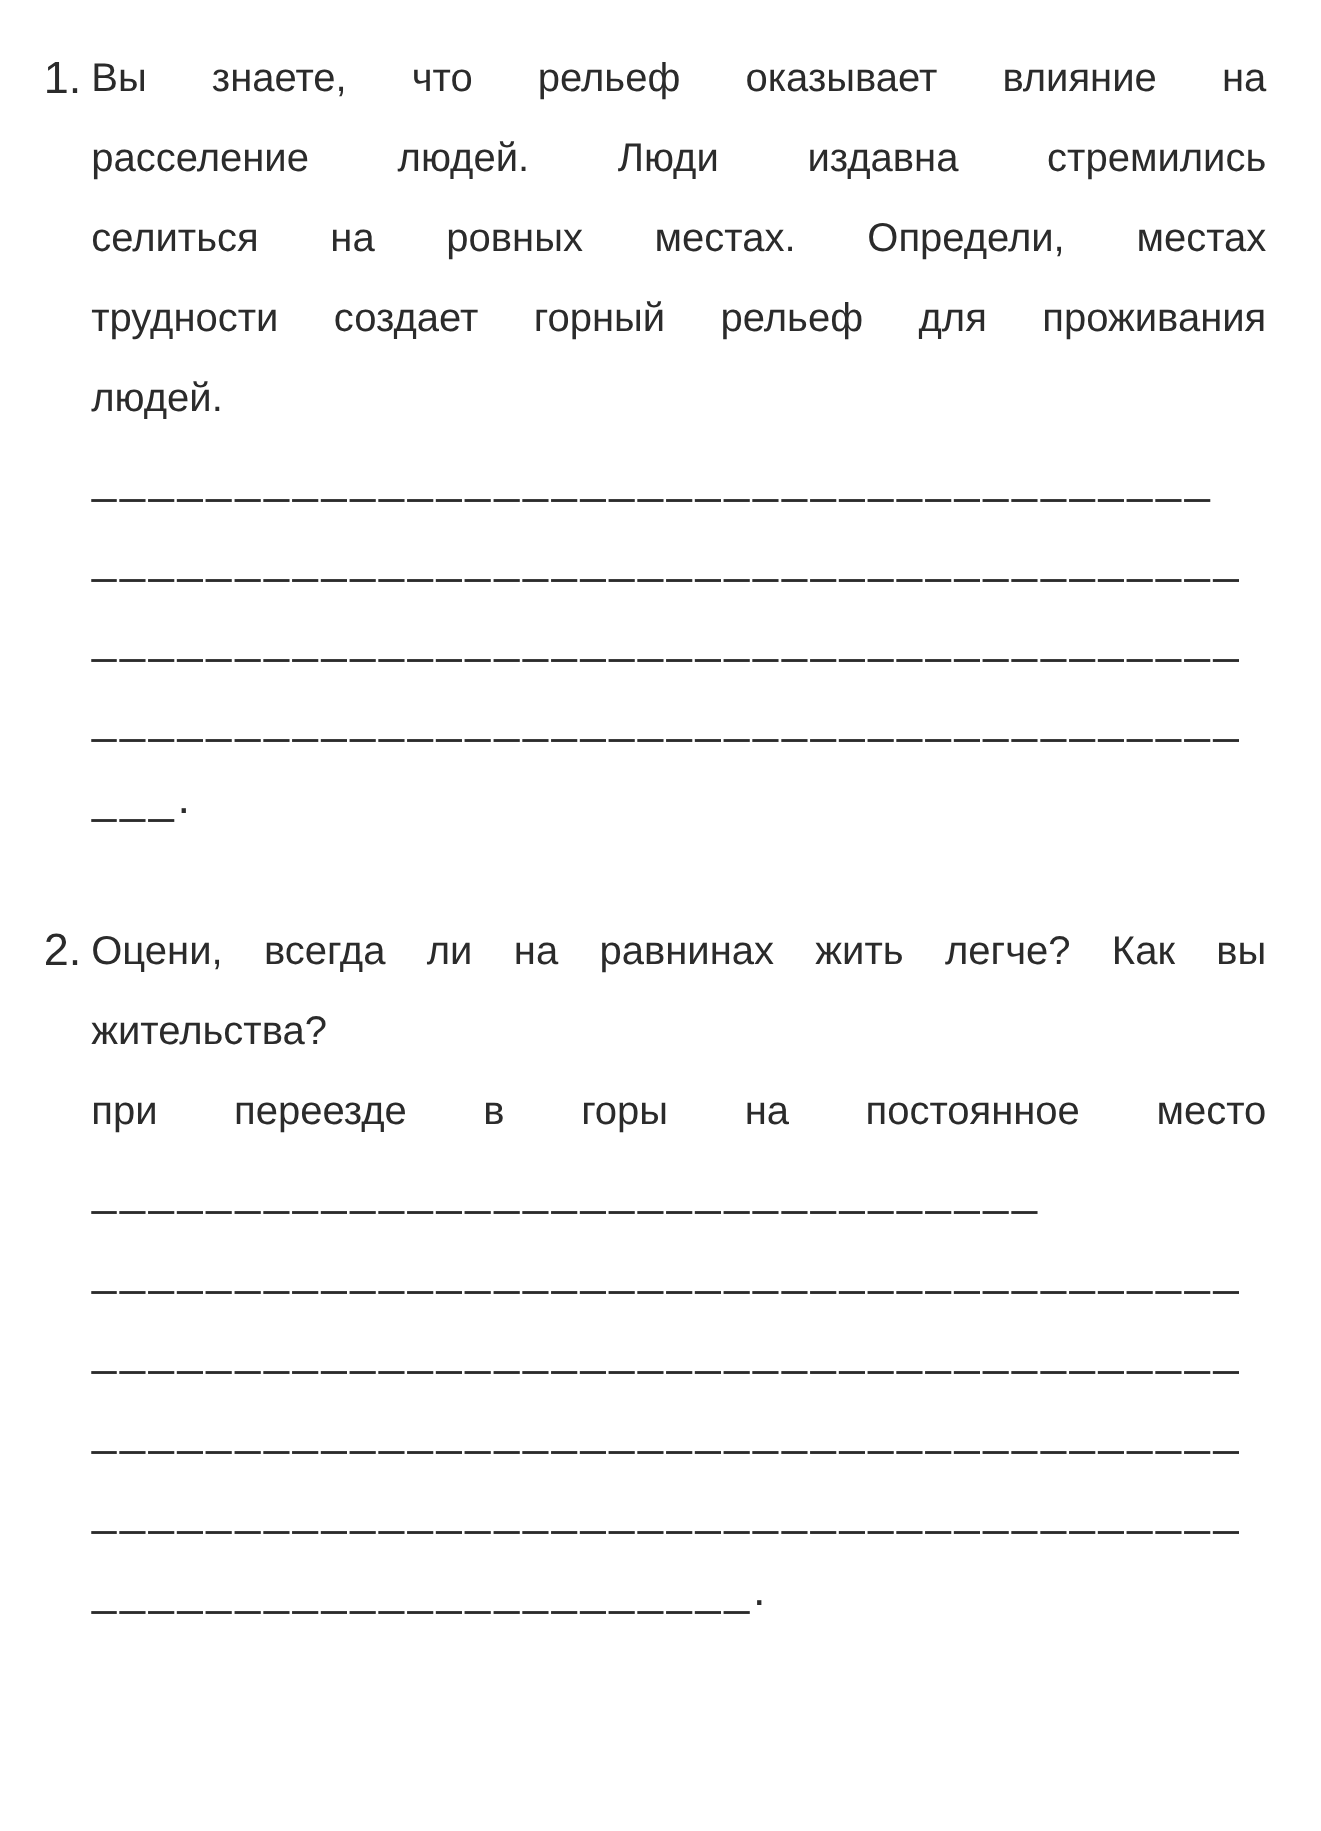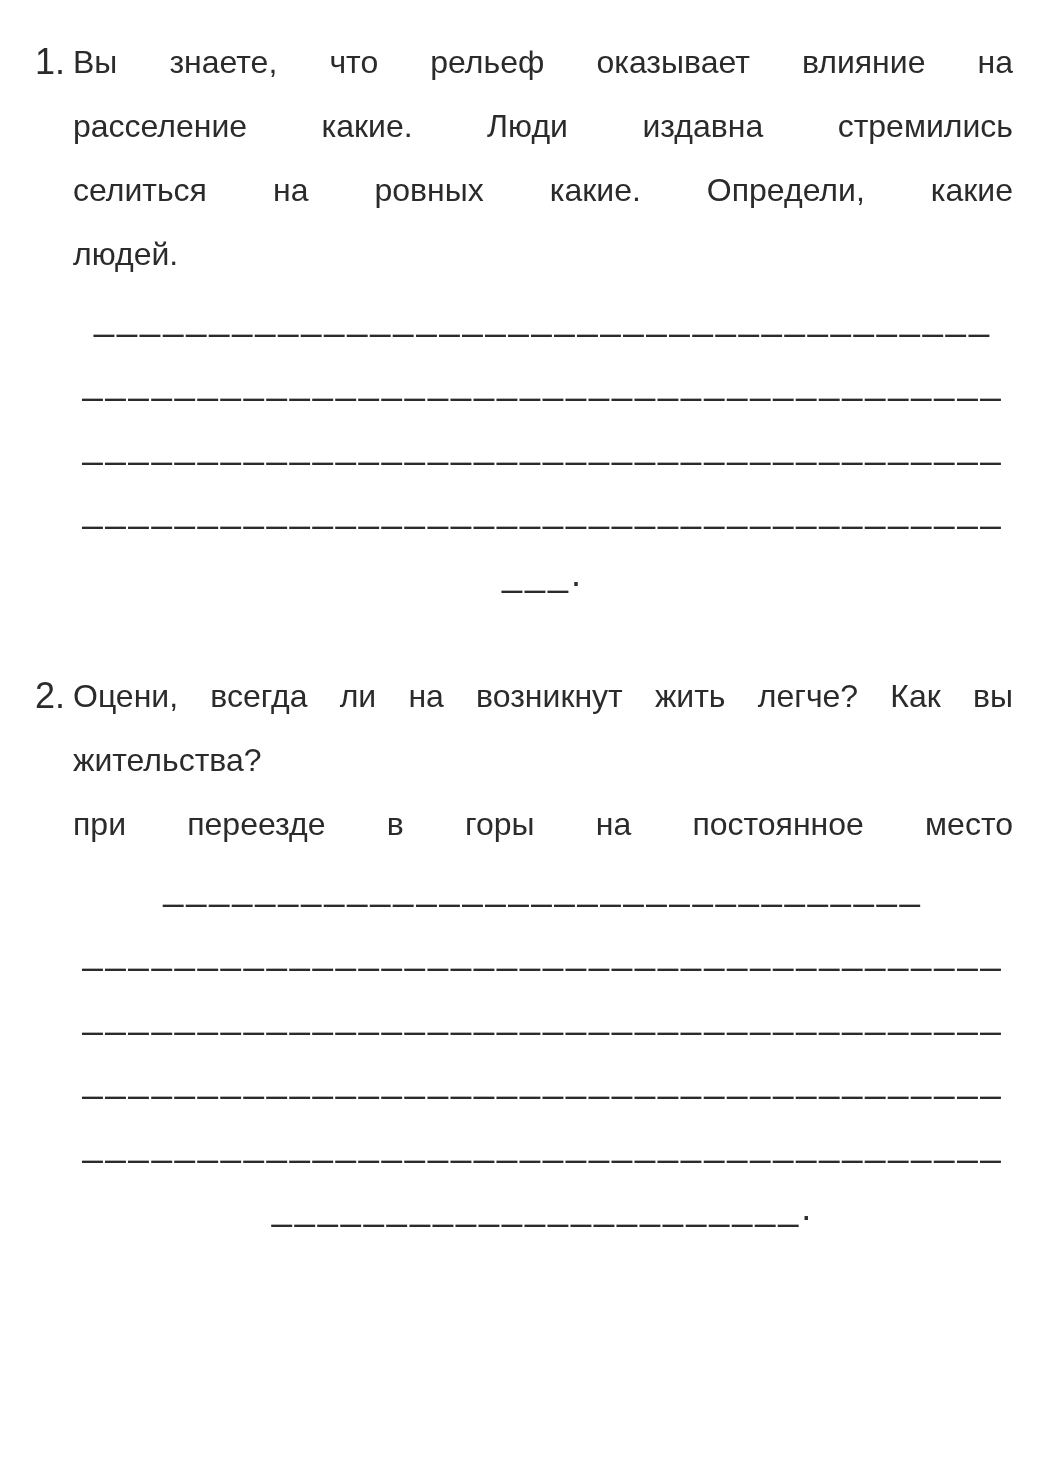--- a/index.html
+++ b/index.html
@@ -52,47 +52,48 @@
   .lastline {
     text-align: center;
     text-align-last: left;
   }
   .answer-line {
     font-size: 36px;
     line-height: 64px;
     letter-spacing: 3px;
     white-space: nowrap;
     overflow: hidden;
-    text-align: center;
+    text-align: left;
   }
 </style>
 </head>
 <body>
 
 <div class="worksheet">
 
   <div class="question">
     <span class="qnum">1.</span>
     <div class="qbody">
       <div class="tline jline">Вы знаете, что рельеф оказывает влияние на</div>
-      <div class="tline jline">расселение какие. Люди издавна стремились</div>
-      <div class="tline jline">селиться на ровных какие. Определи, какие</div>
+      <div class="tline jline">расселение людей. Люди издавна стремились</div>
+      <div class="tline jline">селиться на ровных местах. Определи, местах</div>
+      <div class="tline jline">трудности создает горный рельеф для проживания</div>
       <div class="tline lastline">людей.</div>
       <div class="answer-line">_______________________________________</div>
       <div class="answer-line">________________________________________</div>
       <div class="answer-line">________________________________________</div>
       <div class="answer-line">________________________________________</div>
       <div class="answer-line">___.</div>
     </div>
   </div>
 
   <div class="question">
     <span class="qnum">2.</span>
     <div class="qbody">
-      <div class="tline jline">Оцени, всегда ли на возникнут жить легче? Как вы</div>
+      <div class="tline jline">Оцени, всегда ли на равнинах жить легче? Как вы</div>
       <div class="tline lastline">жительства?</div>
       <div class="tline jline">при переезде в горы на постоянное место</div>
       <div class="answer-line">_________________________________</div>
       <div class="answer-line">________________________________________</div>
       <div class="answer-line">________________________________________</div>
       <div class="answer-line">________________________________________</div>
       <div class="answer-line">________________________________________</div>
       <div class="answer-line">_______________________.</div>
     </div>
   </div>

